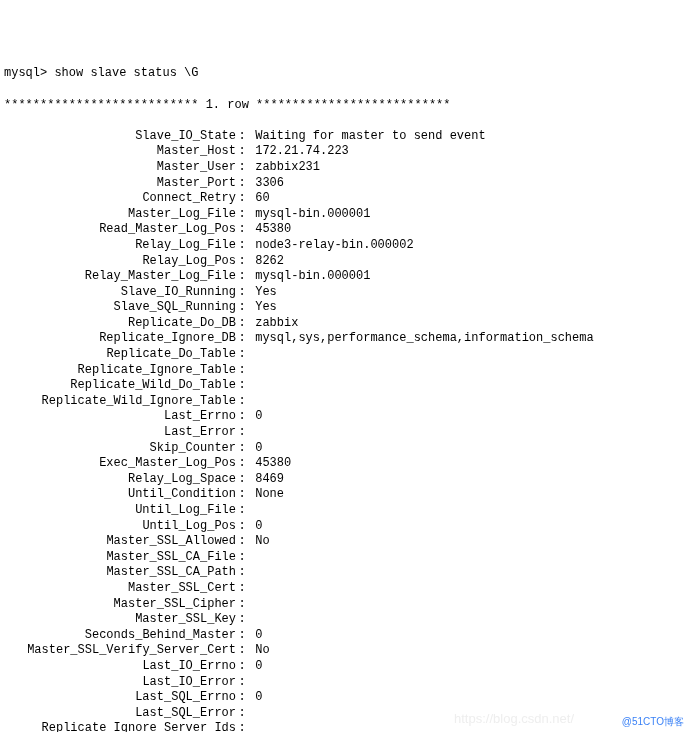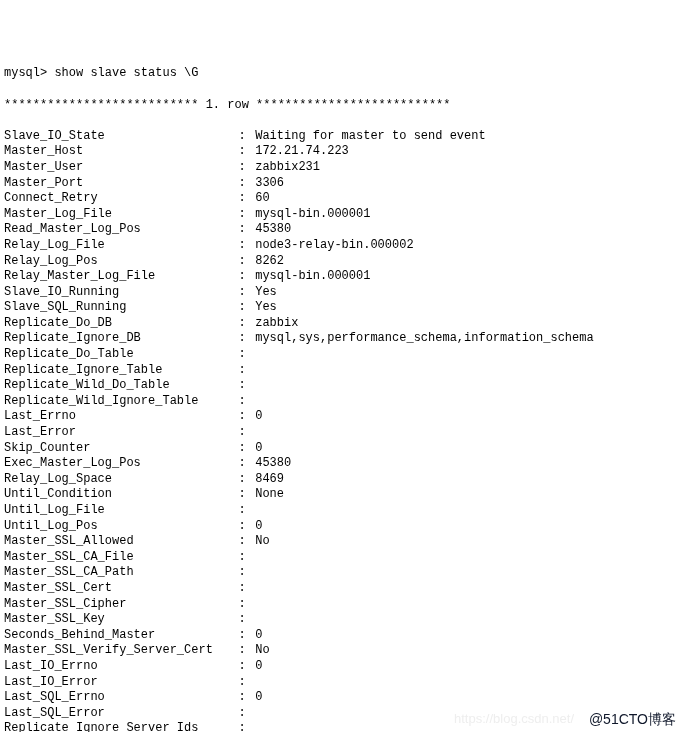--- a/index.html
+++ b/index.html
@@ -20,37 +20,37 @@
       display: flex;
     }
     .row-header {
       display: flex;
     }
     .kv-line {
       display: flex;
     }
     .key {
       width: 232px;
-      text-align: left;
+      text-align: right;
     }
     .sep {
       width: 12px;
       text-align: center;
     }
     .val {
       flex: 1;
       text-align: left;
     }
     .watermark-right {
       position: absolute;
-      right: 18px;
+      right: 10px;
       bottom: 12px;
-      color: #0f172a;
+      color: #3b82f6;
       font-family: Arial, sans-serif;
-      font-size: 14px;
+      font-size: 10px;
     }
     .watermark-center {
       position: absolute;
       right: 120px;
       bottom: 12px;
       color: #eeeeee;
       font-family: Arial, sans-serif;
       font-size: 13px;
     }
   </style>

